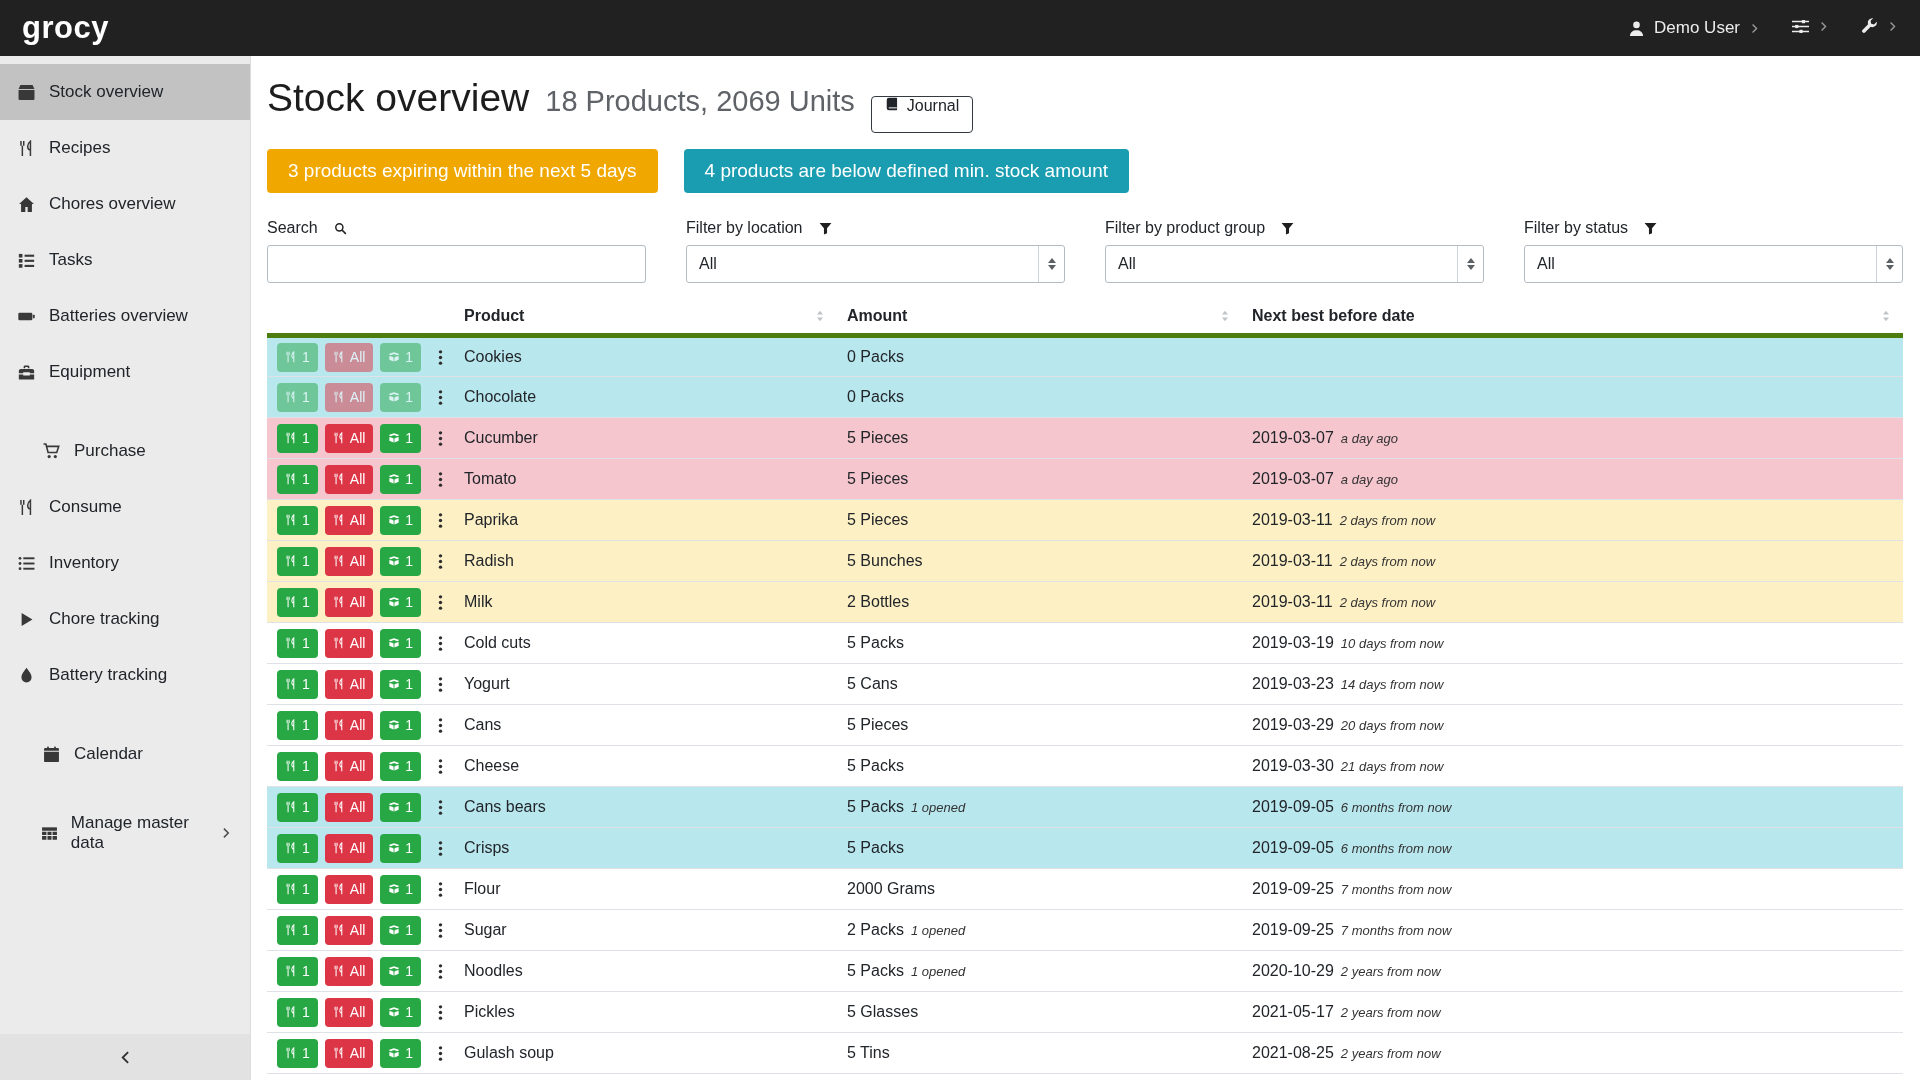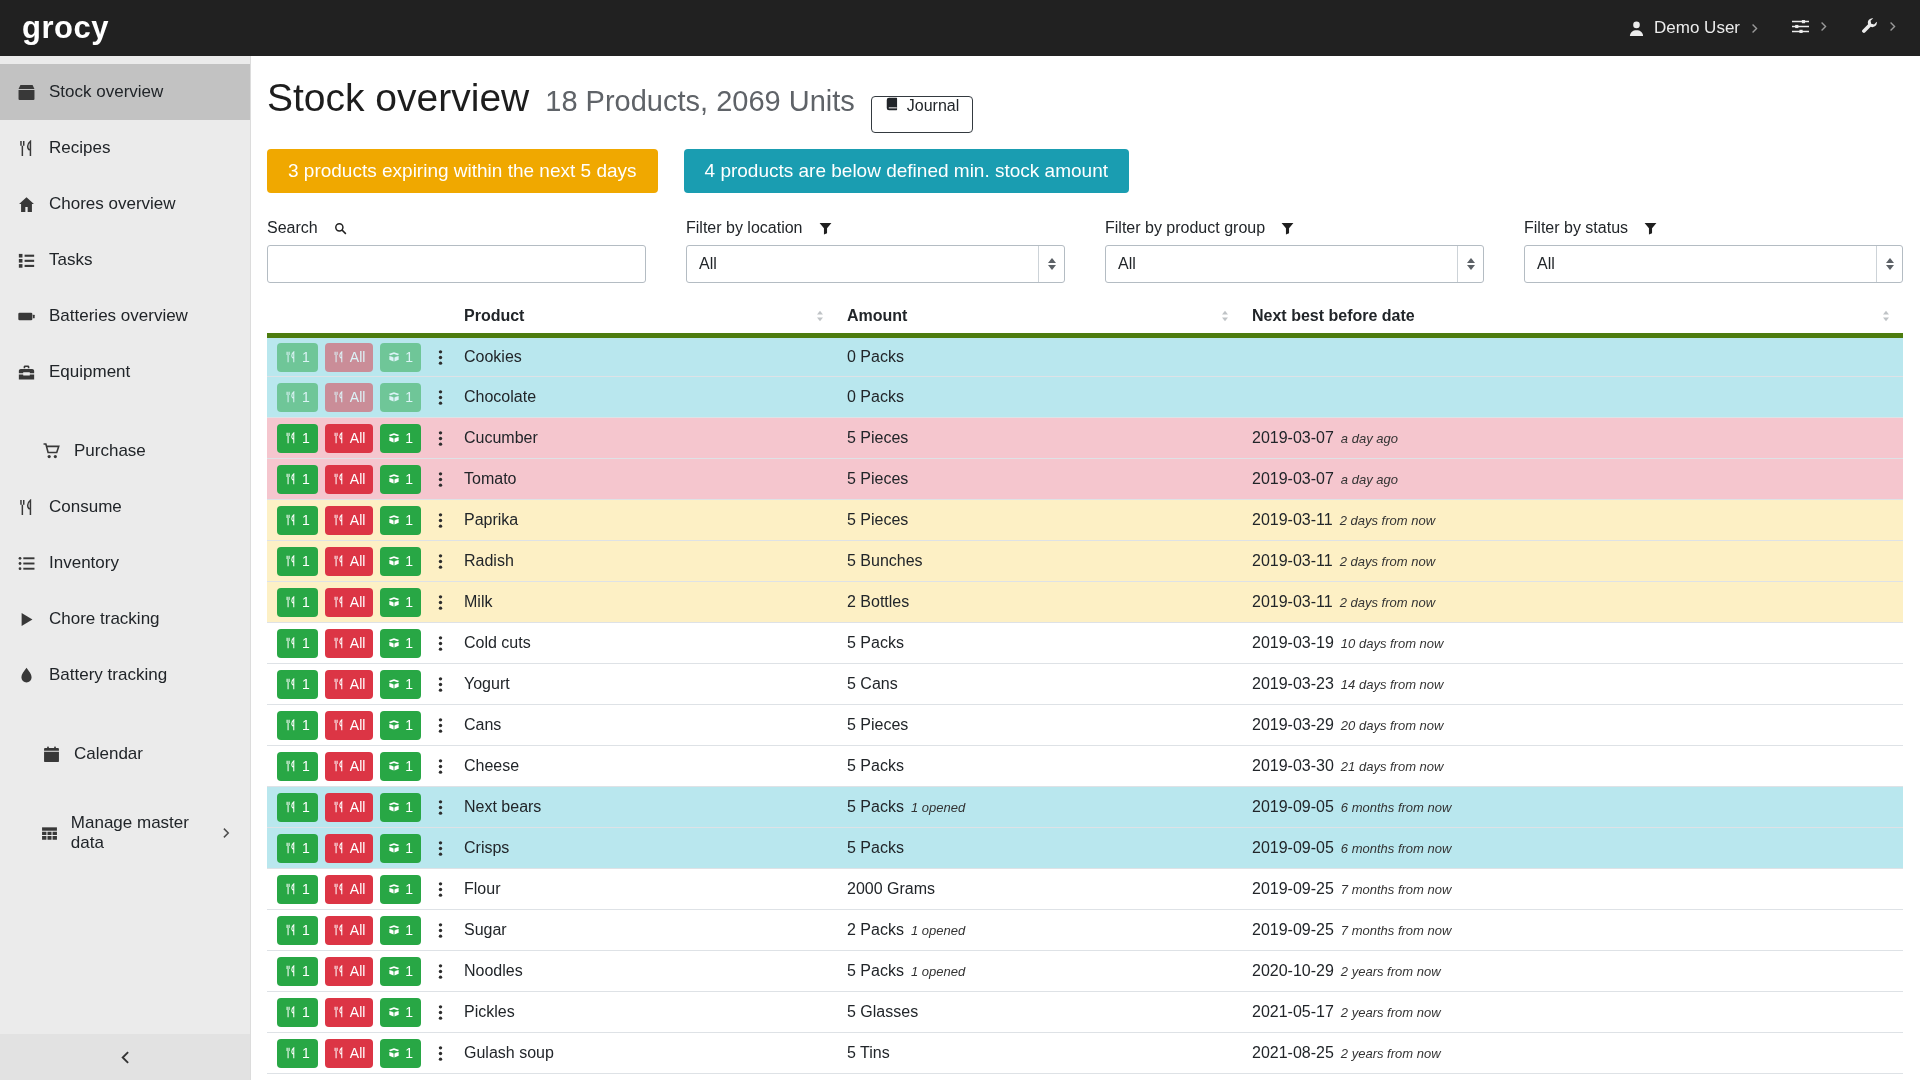--- a/index.html
+++ b/index.html
@@ -937,21 +937,21 @@
               <span>1</span>
             </button><span class="kebab">
               <span class="icon">
                 <svg viewBox="0 0 16 16">
                   <circle cx="8" cy="2.7" r="1.6"></circle>
                   <circle cx="8" cy="8" r="1.6"></circle>
                   <circle cx="8" cy="13.3" r="1.6"></circle>
                 </svg>
               </span>
             </span></td>
-          <td>Next bears</td>
+          <td>Cans bears</td>
           <td><span>5 Packs</span><span class="note">1 opened</span></td>
           <td><span>2019-09-05</span><span class="note">6 months from now</span></td>
         </tr>
         <tr class="row-info">
           <td class="cell-actions"><button class="btn btn-green">
               <span class="icon">
                 <svg viewBox="0 0 16 16">
                   <g fill="none" stroke="currentColor" stroke-width="1.4">
                     <path d="M2.8 1v4.4M5.4 1v4.4M4.1 5.4V15"></path>
                     <path d="M11.7 15V1.2c-2 1.6-3 4.2-2.3 6.6.3 1 .9 1.6 2.3 1.6"></path>

